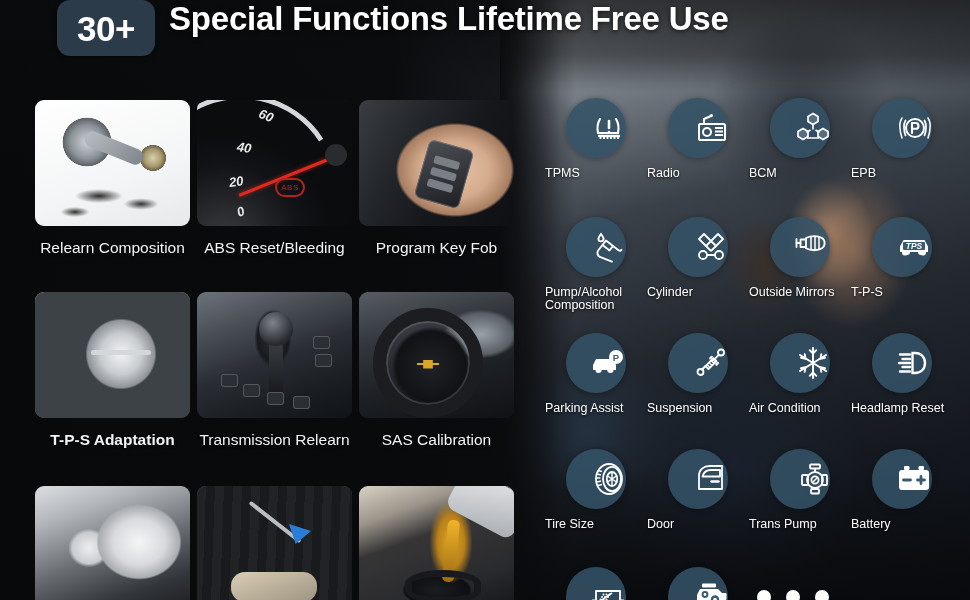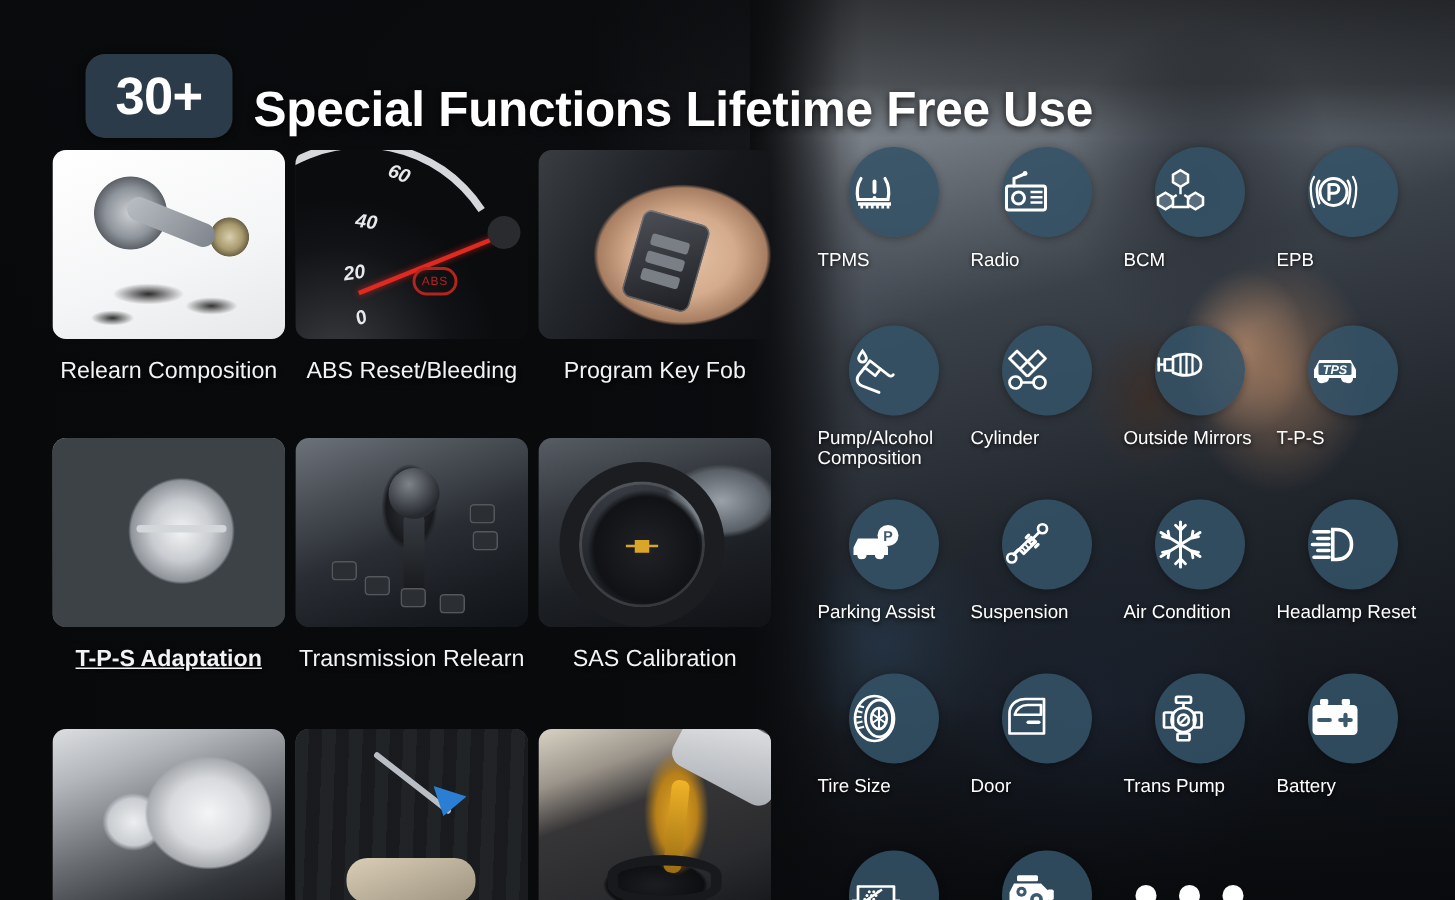--- a/index.html
+++ b/index.html
@@ -46,21 +46,21 @@
   .bg-left-scrim {
     position:absolute; left:0; top:0; width:560px; height:600px;
     background:linear-gradient(90deg, rgba(8,9,11,.97) 0%, rgba(9,10,12,.95) 70%, rgba(9,10,12,.55) 92%, rgba(9,10,12,0) 100%);
   }
   .header-scrim{
     position:absolute; left:0; top:0; width:970px; height:92px;
     background:linear-gradient(180deg, rgba(10,11,13,.62) 0%, rgba(10,11,13,.42) 60%, rgba(10,11,13,0) 100%);
   }
 
   
-  .header { position:absolute; left:0; top:0; width:970px; height:92px; display:flex; align-items:flex-end; }
+  .header { position:absolute; left:0; top:0; width:970px; height:92px; display:flex; align-items:flex-start; }
   .badge {
     margin-left:57px; width:98px; height:56px; border-radius:13px;
     background:#2b3b49; display:flex; align-items:center; justify-content:center;
     box-shadow:0 1px 4px rgba(0,0,0,.5);
   }
   .badge span { color:#fff; font-size:35px; font-weight:bold; letter-spacing:-.5px; line-height:1; }
   .headline {
     margin-left:14px; color:#fff; font-size:33px; font-weight:bold; letter-spacing:-.2px;
     text-shadow:0 1px 5px rgba(0,0,0,.75);
   }
@@ -71,21 +71,21 @@
   .photo-cell { width:155px; margin-right:7px; }
   .photo-cell:last-child { margin-right:0; }
   .photo-frame {
     width:155px; height:126px; border-radius:9px; overflow:hidden; position:relative;
     background:#1a1b1f;
   }
   .photo-caption {
     text-align:center; color:#f2f3f4; font-size:15.5px; line-height:1; padding-top:14px;
     text-shadow:0 1px 3px rgba(0,0,0,.8); white-space:nowrap;
   }
-  .photo-caption.bold { font-weight:bold;text-decoration:underline; }
+  .photo-caption.bold { font-weight:bold; }
   .row-gap { height:36px; }
   .row-gap-b { height:39px; }
 
   
   .ph { position:absolute; inset:0; }
   .ph-crank{
     background:
       radial-gradient(circle 30px at 52px 42px, #cfd2d6 0%, #8e949b 55%, #5d6268 80%, rgba(0,0,0,0) 82%),
       radial-gradient(circle 12px at 52px 42px, #6f757c, #3f4349 70%, rgba(0,0,0,0)),
       radial-gradient(circle 17px at 118px 58px, #d8cfae 0%, #a99a6e 50%, #6d6447 75%, rgba(0,0,0,0) 78%),
@@ -190,21 +190,21 @@
   .ph-oil .bottle{ position:absolute; left:92px; top:-6px; width:74px; height:46px; border-radius:10px; background:linear-gradient(160deg,#e9eaec,#a9adb2); transform:rotate(28deg); }
   .ph-oil .stream{ position:absolute; left:86px; top:34px; width:12px; height:62px; background:linear-gradient(180deg,#f0b328,#9b6d13); transform:rotate(6deg); border-radius:5px; }
   .ph-oil .pan{ position:absolute; left:46px; top:84px; width:76px; height:34px; border-radius:50%/40%; border:7px solid #17191c; }
 
   
   .icon-grid { position:absolute; left:545px; top:98px; width:425px; }
   .icon-row { display:flex; }
   .icon-cell { width:102px; position:relative; }
   .icon-circle {
     width:60px; height:60px; border-radius:50%; background:rgba(52,82,102,.88);
-    margin:0 auto; display:flex; align-items:center; justify-content:flex-start;
+    margin:0 auto; display:flex; align-items:center; justify-content:flex-end;
     box-shadow:0 1px 6px rgba(0,0,0,.35);
   }
   .icon-circle svg { display:block; }
   .icon-label {
     color:#fff; font-size:12.5px; line-height:13px; padding-top:9px;
     text-shadow:0 1px 3px rgba(0,0,0,.85); font-weight:500;
   }
   .r-gap1{ height:37px; }
   .r-gap2{ height:21px; }
   .r-gap3{ height:34px; }

